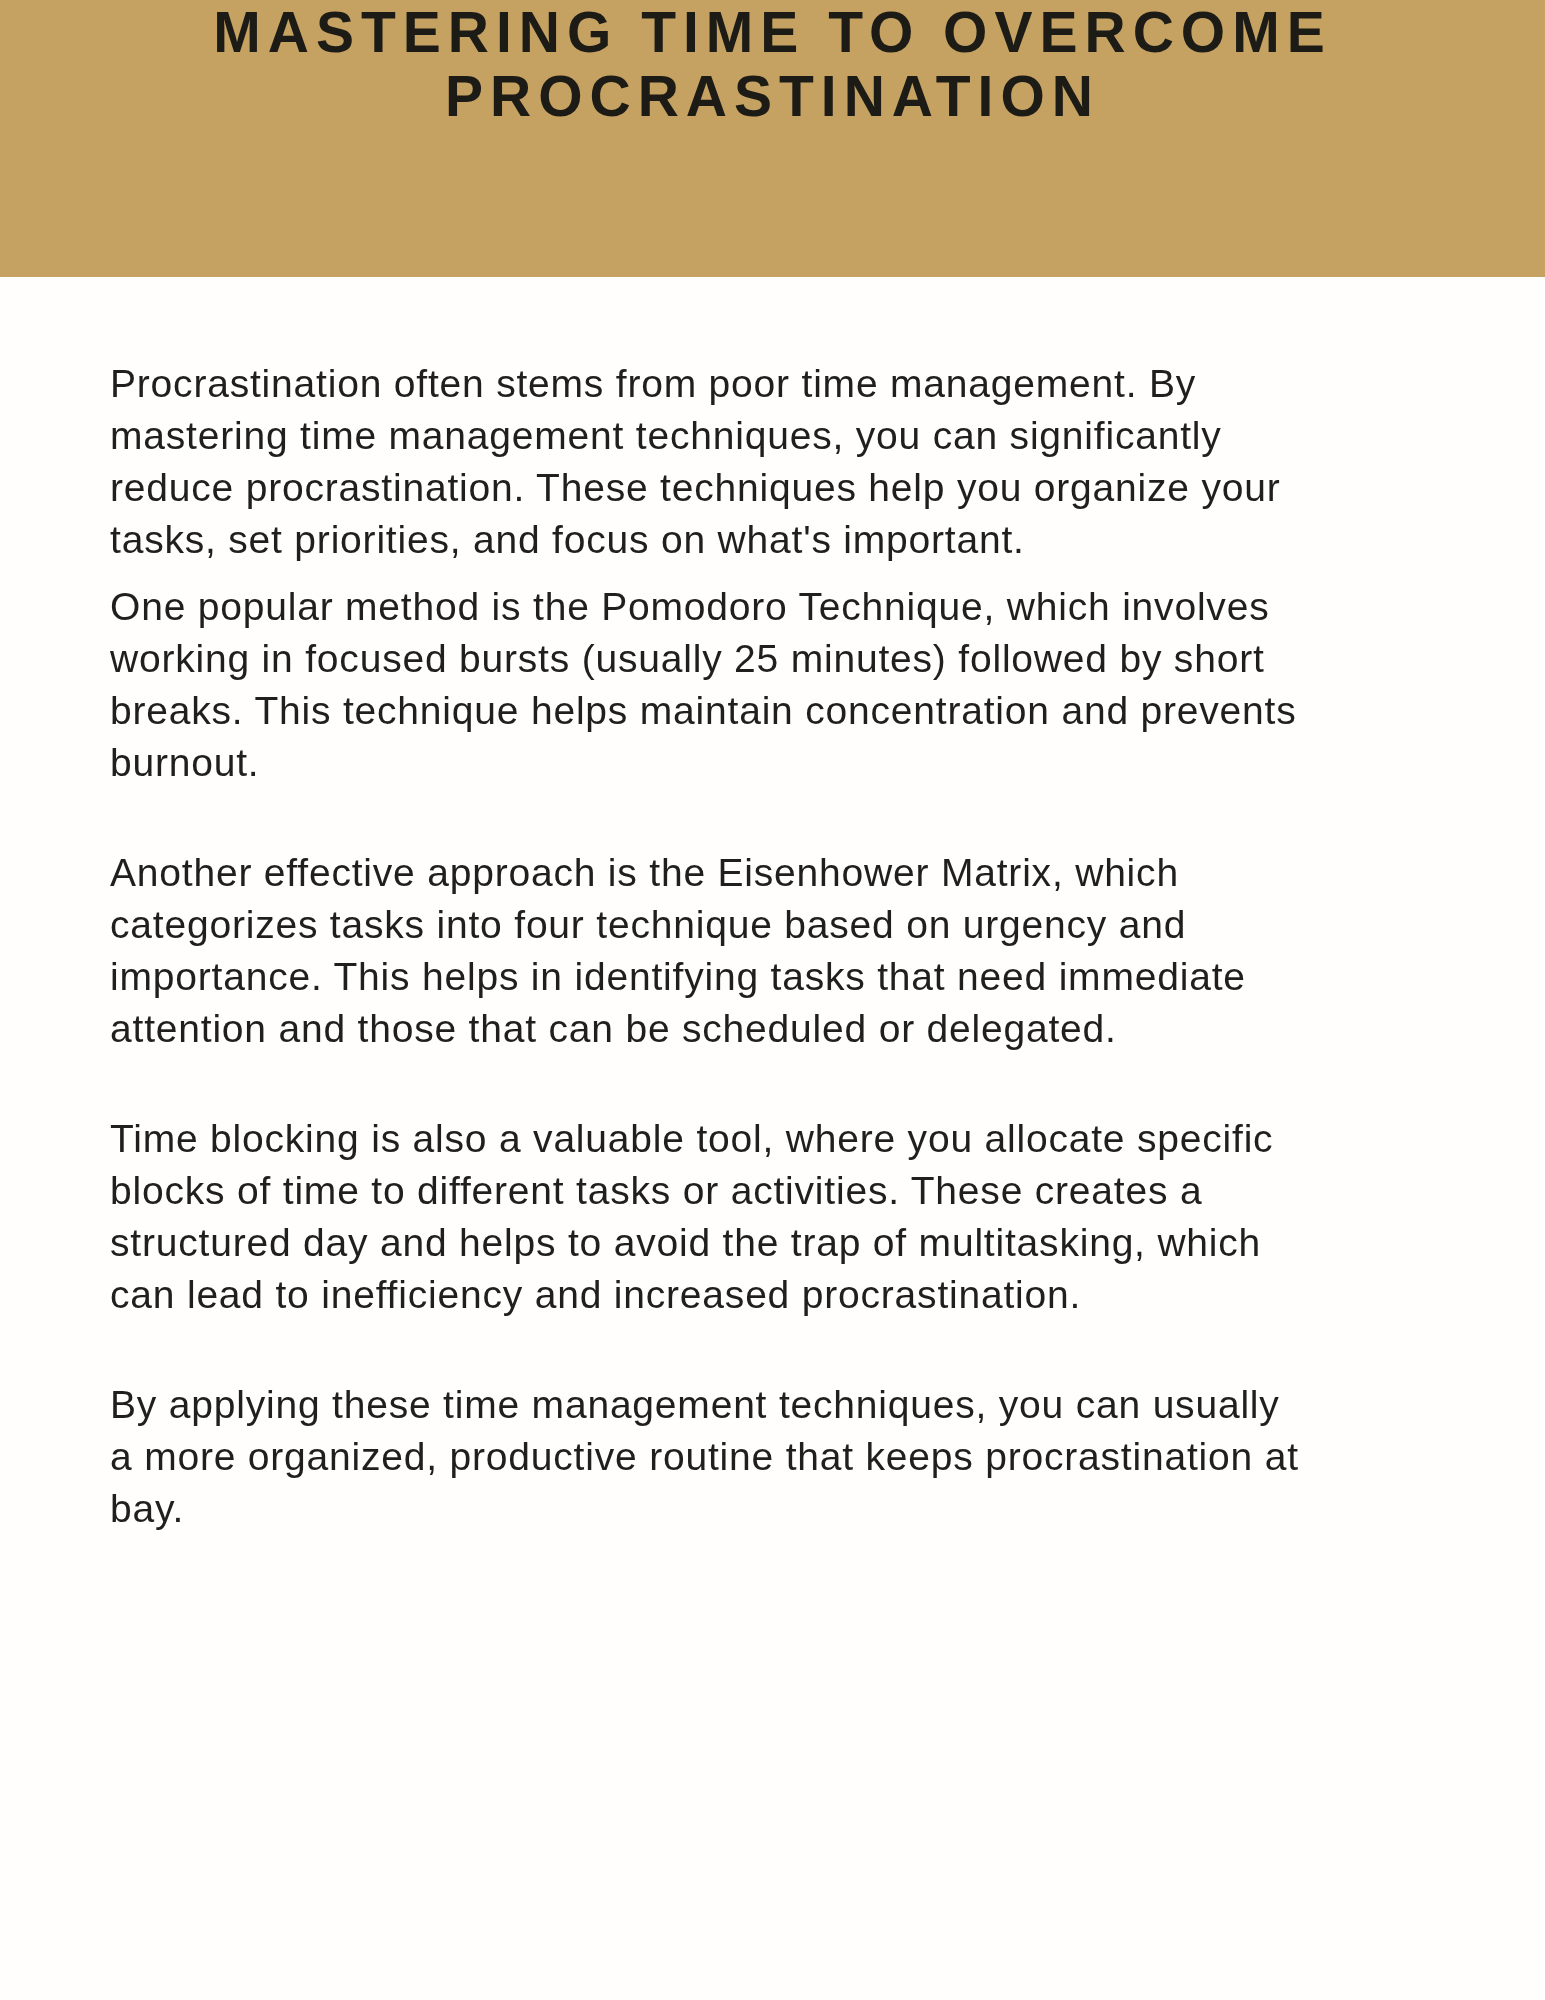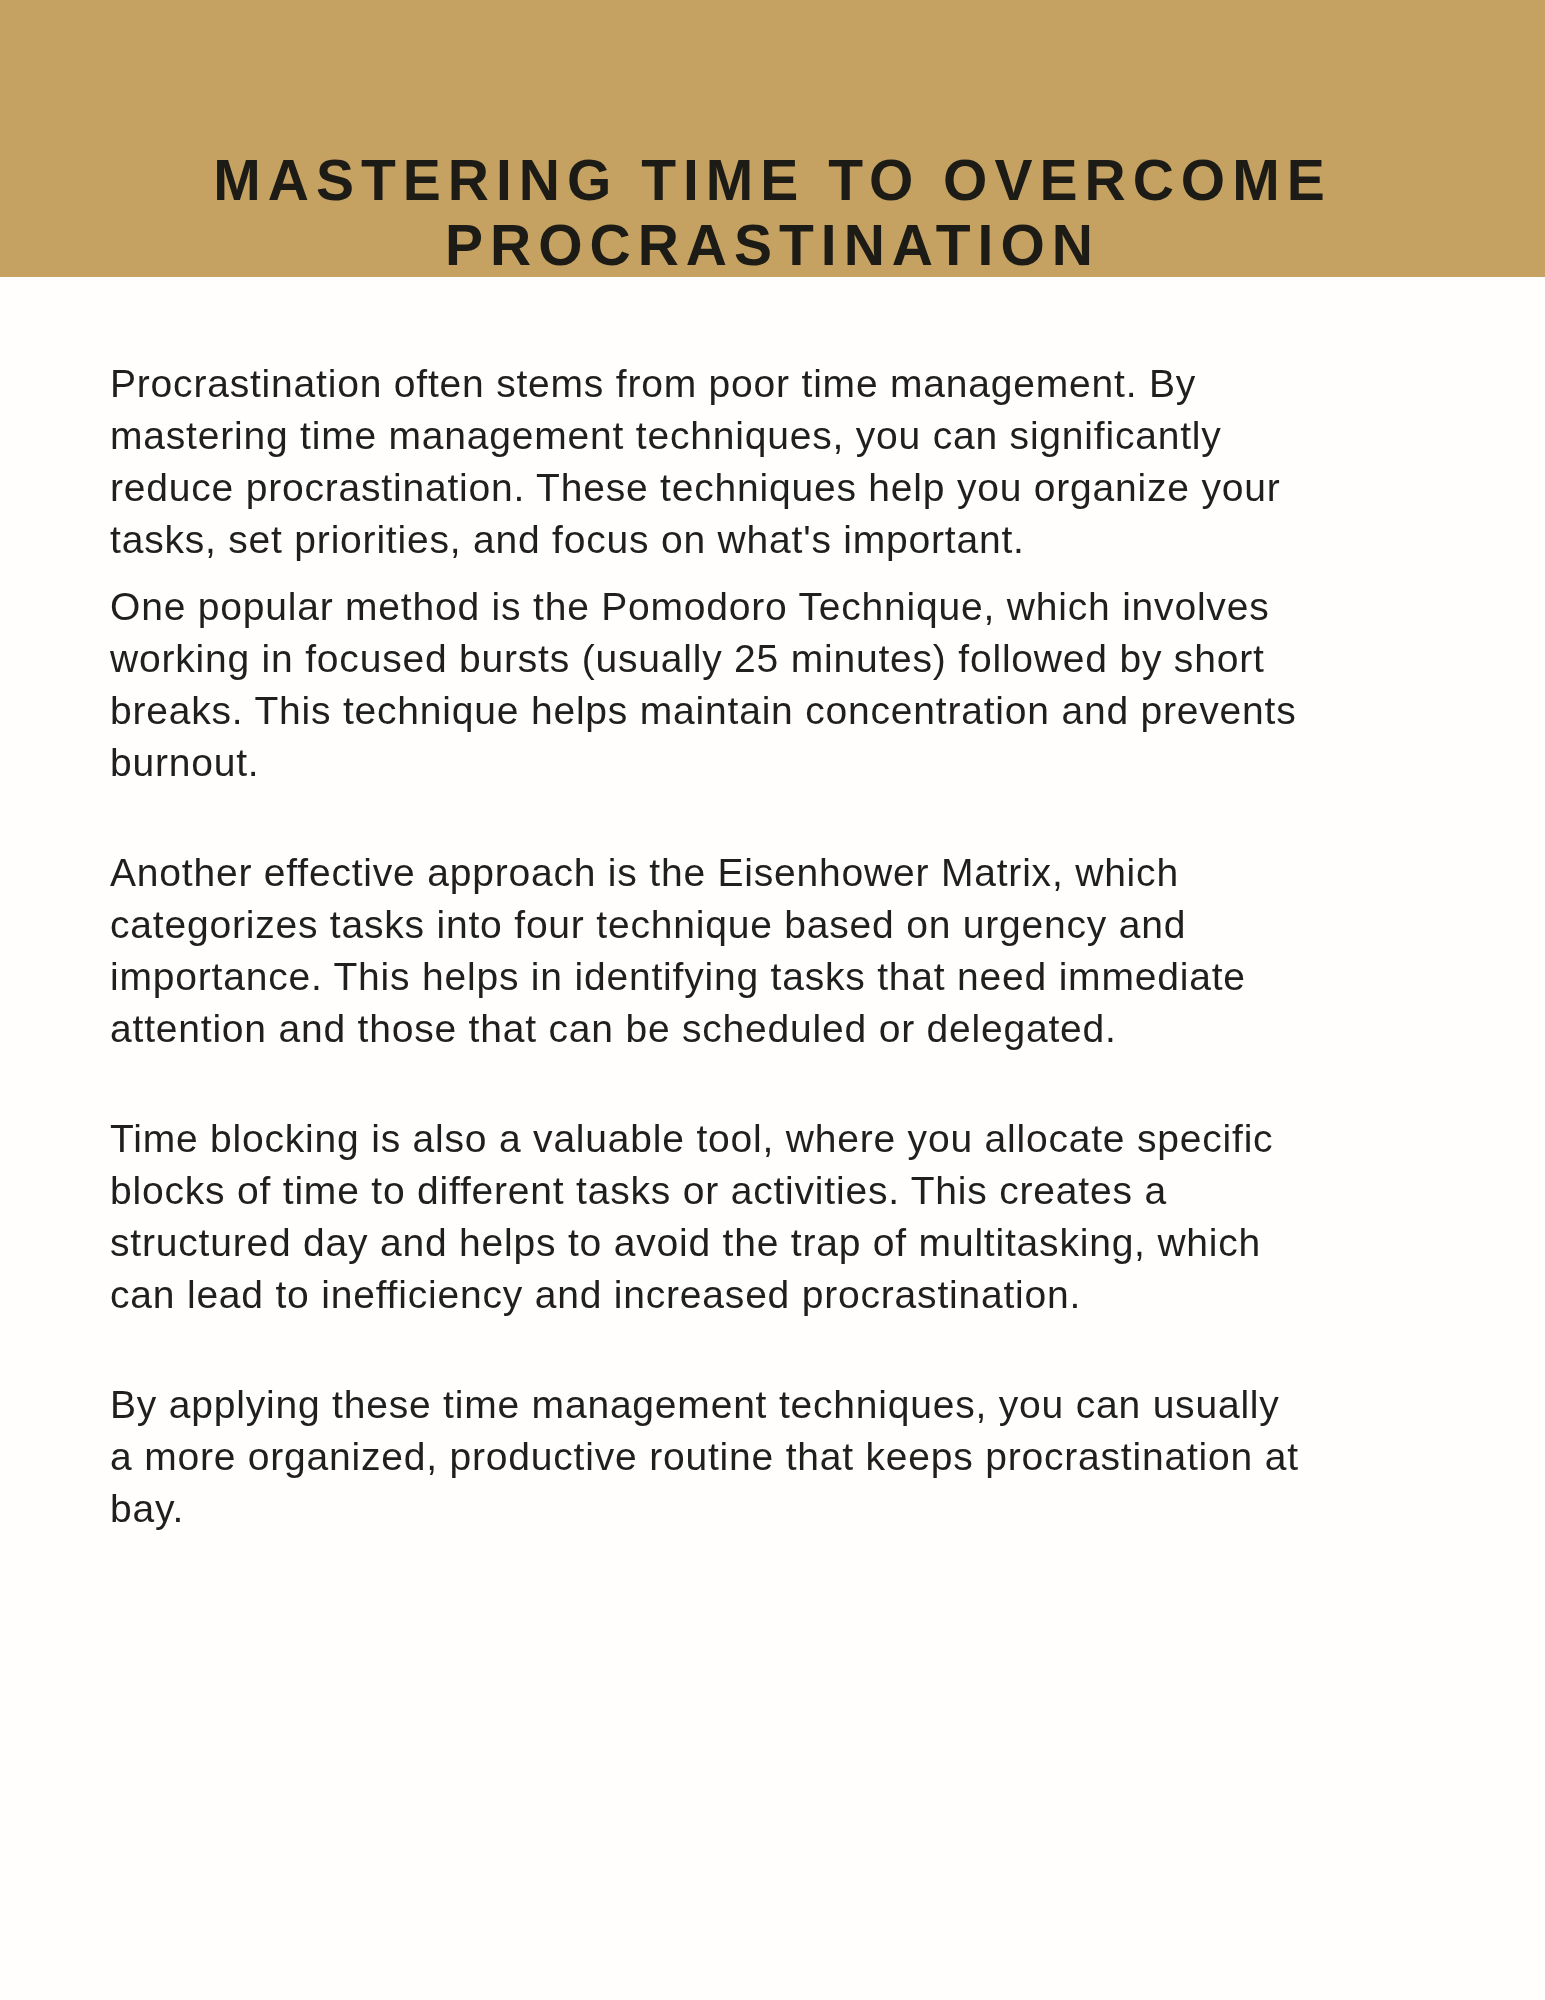--- a/index.html
+++ b/index.html
@@ -15,21 +15,21 @@
   }
   .page {
     width: 1545px;
     height: 2000px;
     position: relative;
   }
   .banner {
     height: 277px;
     background: var(--banner, #c5a162);
     display: flex;
-    align-items: flex-end;
+    align-items: flex-start;
     justify-content: center;
   }
   .title {
     margin: 0;
     padding: 0 60px;
     font-size: 57px;
     font-weight: 700;
     letter-spacing: 7px;
     line-height: 1.13;
     color: var(--title, #1c1b16);
@@ -70,21 +70,21 @@
 tasks, set priorities, and focus on what's important.</p>
     <p class="para">One popular method is the Pomodoro Technique, which involves
 working in focused bursts (usually 25 minutes) followed by short
 breaks. This technique helps maintain concentration and prevents
 burnout.</p>
     <p class="para para-gap">Another effective approach is the Eisenhower Matrix, which
 categorizes tasks into four technique based on urgency and
 importance. This helps in identifying tasks that need immediate
 attention and those that can be scheduled or delegated.</p>
     <p class="para para-gap">Time blocking is also a valuable tool, where you allocate specific
-blocks of time to different tasks or activities. This creates a
+blocks of time to different tasks or activities. These creates a
 structured day and helps to avoid the trap of multitasking, which
 can lead to inefficiency and increased procrastination.</p>
     <p class="para para-gap">By applying these time management techniques, you can usually
 a more organized, productive routine that keeps procrastination at
 bay.</p>
   </main>
 
 </div>
 
 </body></html>

